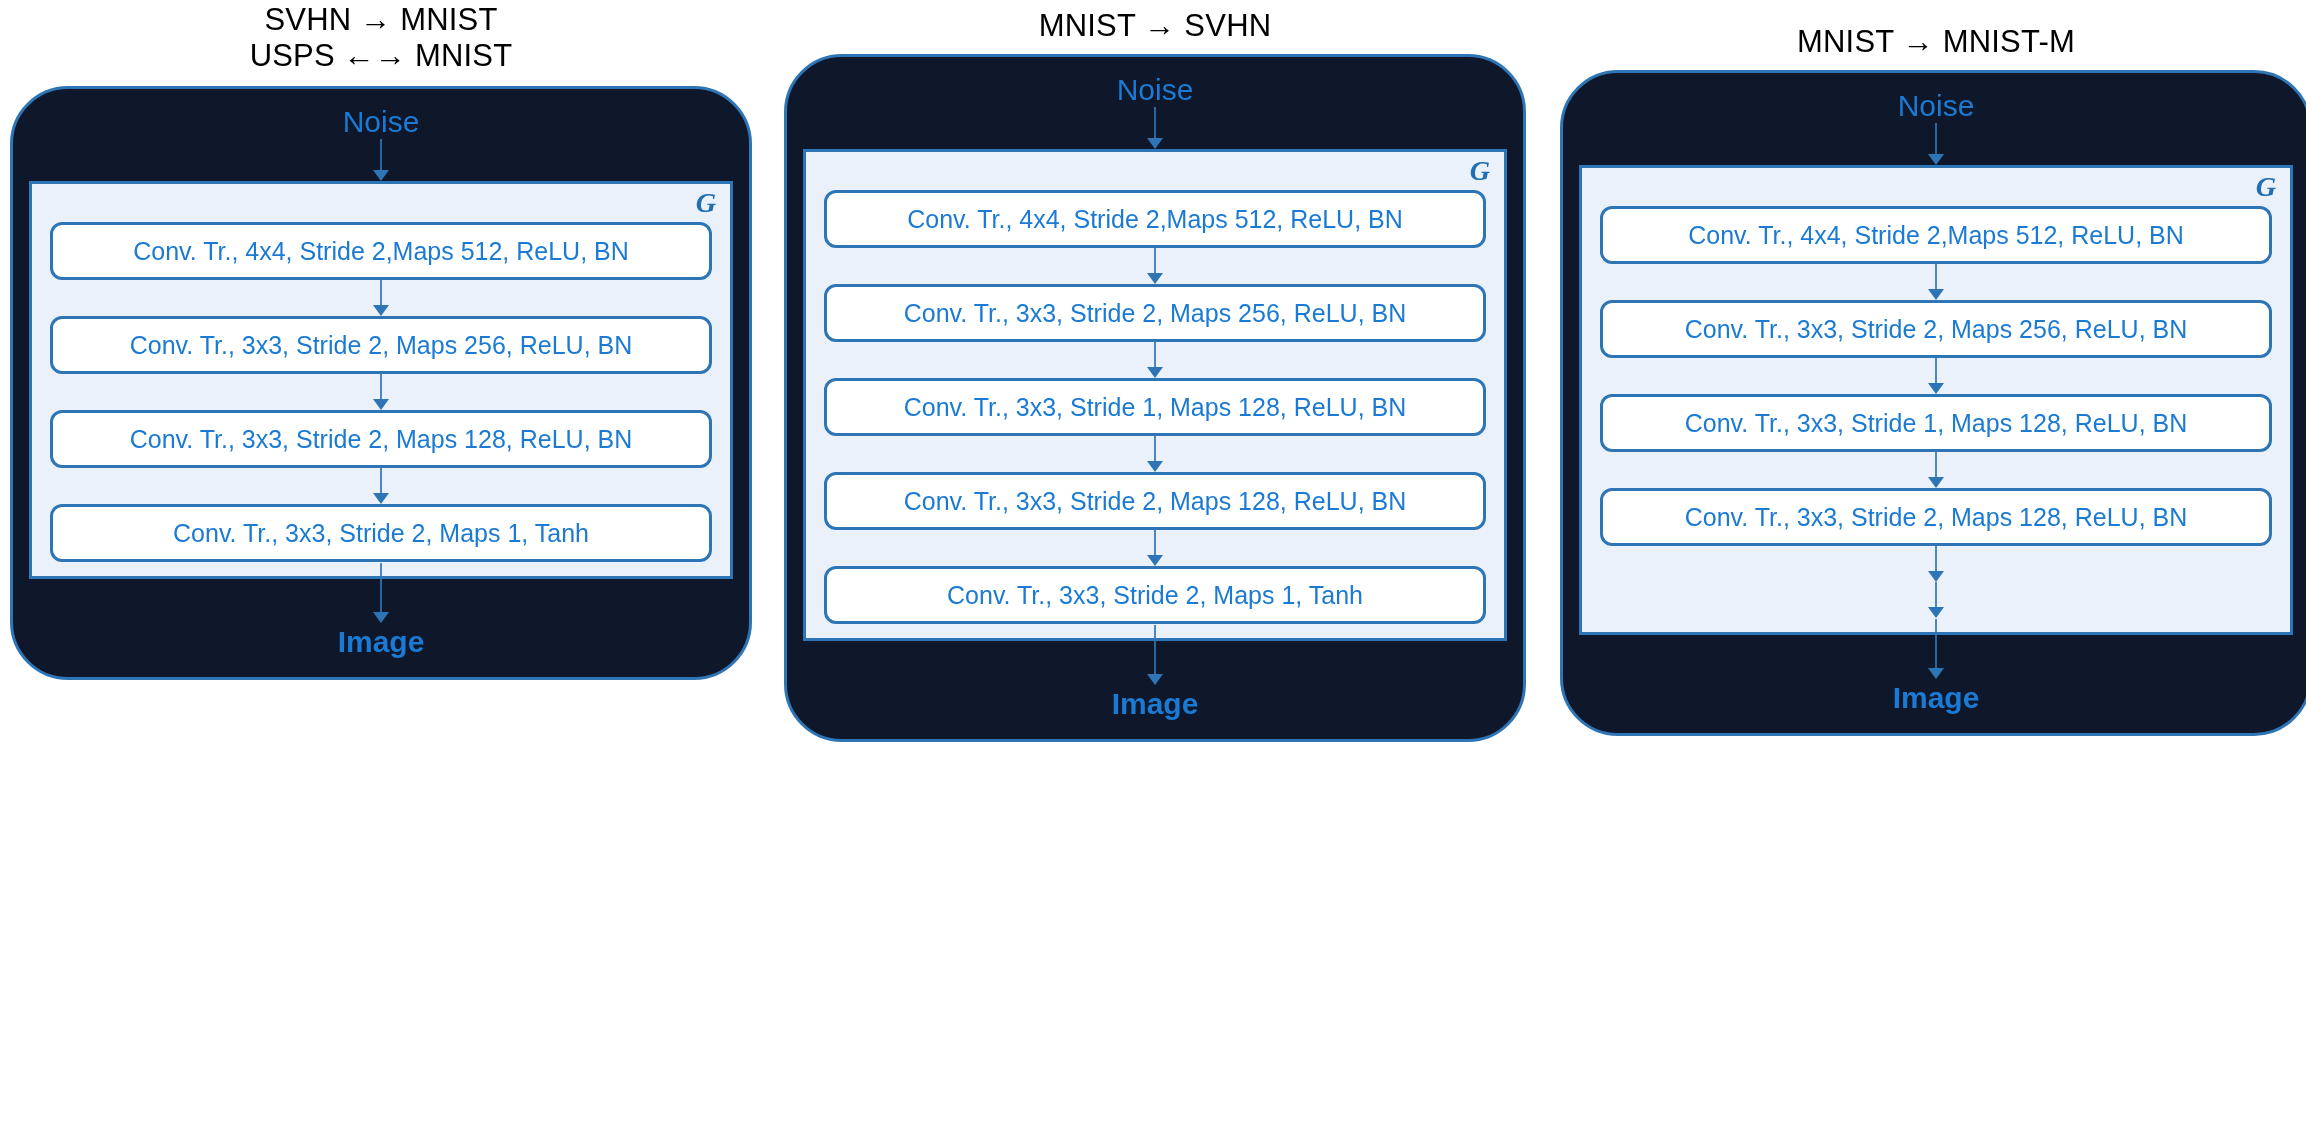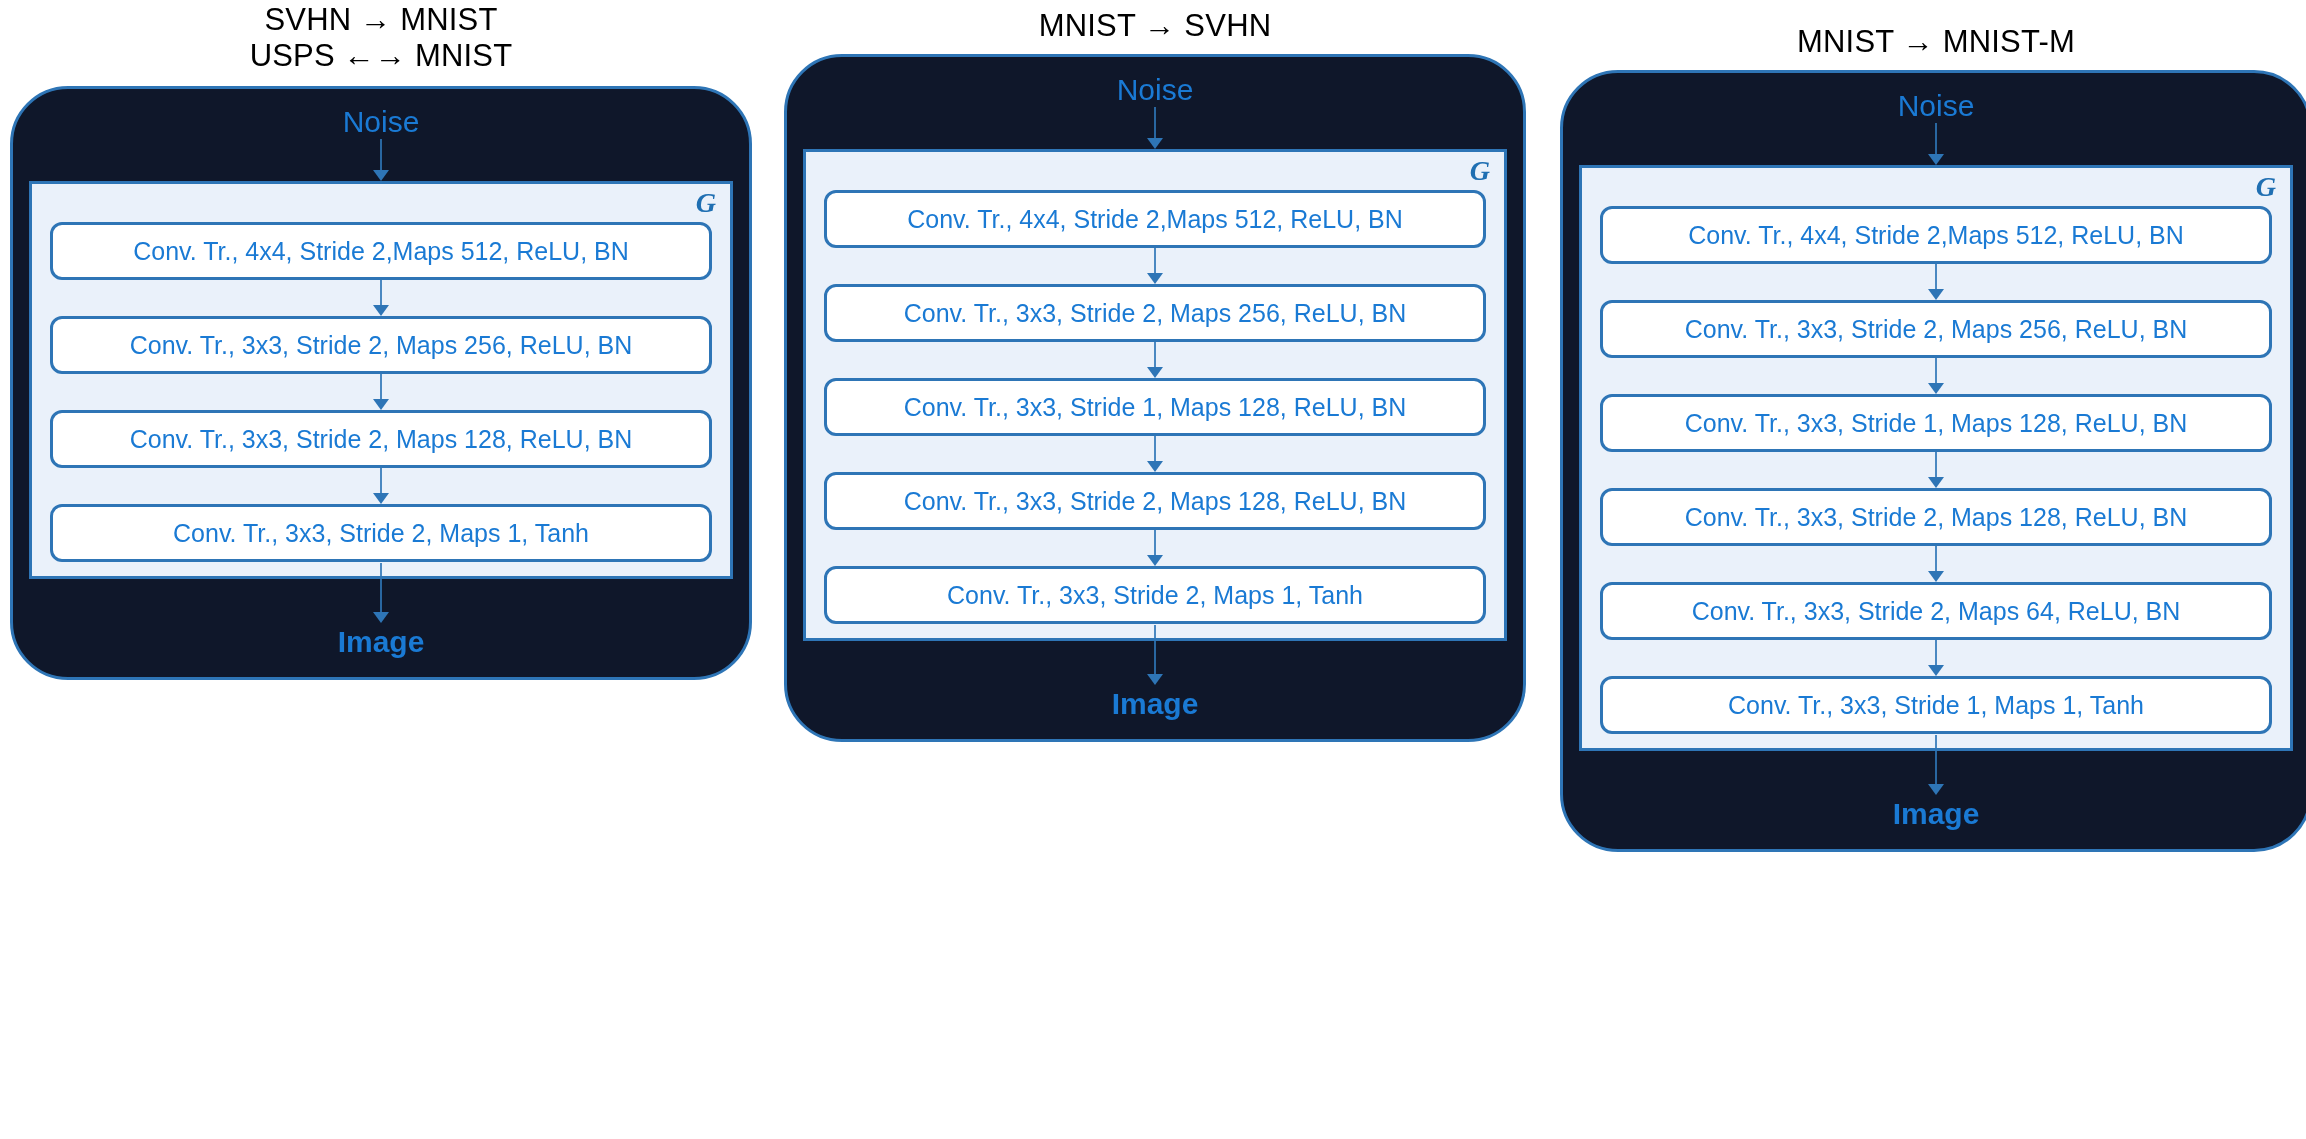--- a/index.html
+++ b/index.html
@@ -277,26 +277,24 @@
           <div class="layer-box">Conv. Tr., 3x3, Stride 1, Maps 128, ReLU, BN</div>
           <div class="arrow">
             <div class="line"></div>
             <div class="head"></div>
           </div>
           <div class="layer-box">Conv. Tr., 3x3, Stride 2, Maps 128, ReLU, BN</div>
           <div class="arrow">
             <div class="line"></div>
             <div class="head"></div>
           </div>
-          <div class="layer-box">Conv. Tr., 3x3, Stride 2, Maps 64, ReLU, BN</div>
-          <div class="arrow">
-            <div class="line"></div>
-            <div class="head"></div>
-          </div>
-          <div class="layer-box">Conv. Tr., 3x3, Stride 1, Maps 1, Tanh</div>
+          <div class="arrow">
+            <div class="line"></div>
+            <div class="head"></div>
+          </div>
         </div>
         <div class="exit-arrow">
           <div class="line"></div>
           <div class="head"></div>
         </div>
         <div class="io-label bottom">Image</div>
       </div>
     </div>
   </div>
 

